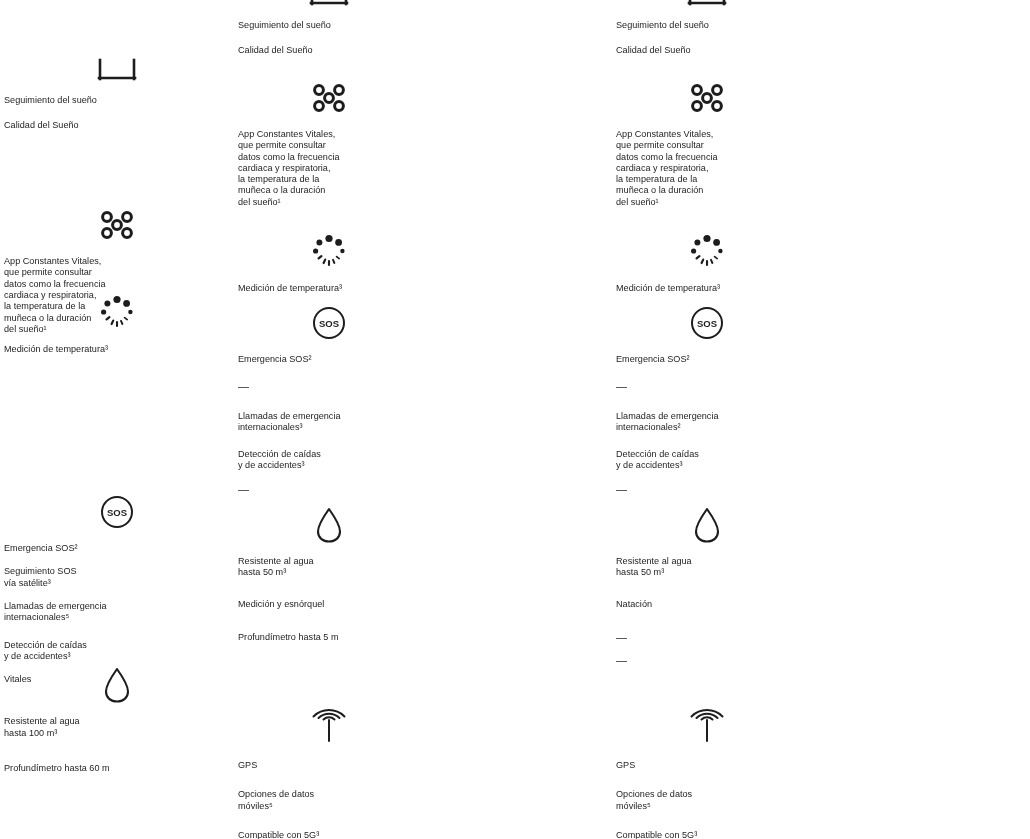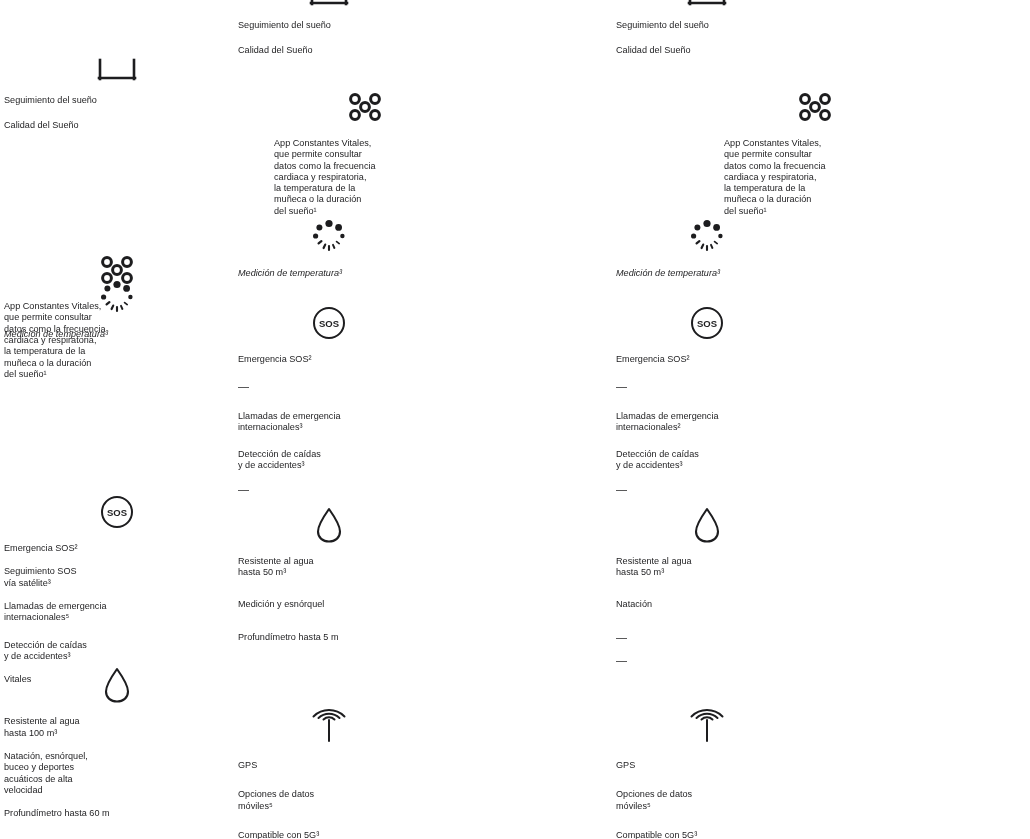--- a/index.html
+++ b/index.html
@@ -118,21 +118,21 @@
           </g>
         </svg>
     </div>
     <div class="gap-12"></div>
     <div class="cell-text">Seguimiento del sueño</div>
     <div class="gap-14"></div>
     <div class="cell-text">Calidad del Sueño</div>
   </div>
 </div>
 
-<div class="section" style="top:90px;gap:36px;">
+<div class="section" style="top:81px;">
   <div class="spacer"></div>
 
   <div class="scell">
     <div class="icon-wrap">
       <svg width="38" height="34" viewBox="0 0 38 34">
           <g fill="none" stroke="#1d1d1f" stroke-width="3">
             <circle cx="9" cy="9" r="4.4"></circle>
             <circle cx="29" cy="9" r="4.4"></circle>
             <circle cx="19" cy="17" r="4.4"></circle>
             <circle cx="9" cy="25" r="4.4"></circle>
@@ -192,21 +192,21 @@
     <div class="cell-text">App Constantes Vitales,
 que permite consultar
 datos como la frecuencia
 cardiaca y respiratoria,
 la temperatura de la
 muñeca o la duración
 del sueño¹</div>
   </div>
 </div>
 
-<div class="section" style="top:218px;font-style:italic;">
+<div class="section" style="top:233px;">
   <div class="spacer"></div>
 
   <div class="scell">
     <div class="icon-wrap">
       <svg width="38" height="36" viewBox="0 0 38 36">
           <g fill="#1d1d1f">
             <circle cx="19" cy="5.5" r="3.6"></circle>
             <circle cx="28.6" cy="9.4" r="3.4"></circle>
             <circle cx="9.4" cy="9.4" r="3.0"></circle>
             <circle cx="5.6" cy="18" r="2.6"></circle>
@@ -391,24 +391,20 @@
   <div class="scell">
     <div class="icon-wrap">
       <svg width="30" height="38" viewBox="0 0 30 38">
           <path d="M15 3 C15 3 26 18.5 26 25.5 C26 31.8 21.1 35.5 15 35.5 C8.9 35.5 4 31.8 4 25.5 C4 18.5 15 3 15 3 Z" fill="none" stroke="#1d1d1f" stroke-width="2.1" stroke-linejoin="round"></path>
         </svg>
     </div>
     <div class="gap-12"></div>
     <div class="cell-text">Resistente al agua
 hasta 100 m³</div>
     <div class="gap-12"></div>
-    <div class="cell-text">Natación, esnórquel,
-buceo y deportes
-acuáticos de alta
-velocidad</div>
     <div class="gap-12"></div>
     <div class="cell-text">Profundímetro hasta 60 m</div>
     <div class="gap-12"></div>
 
   </div>
 </div>
 
 <div class="section" style="top:708px;">
   <div class="spacer"></div>
 

